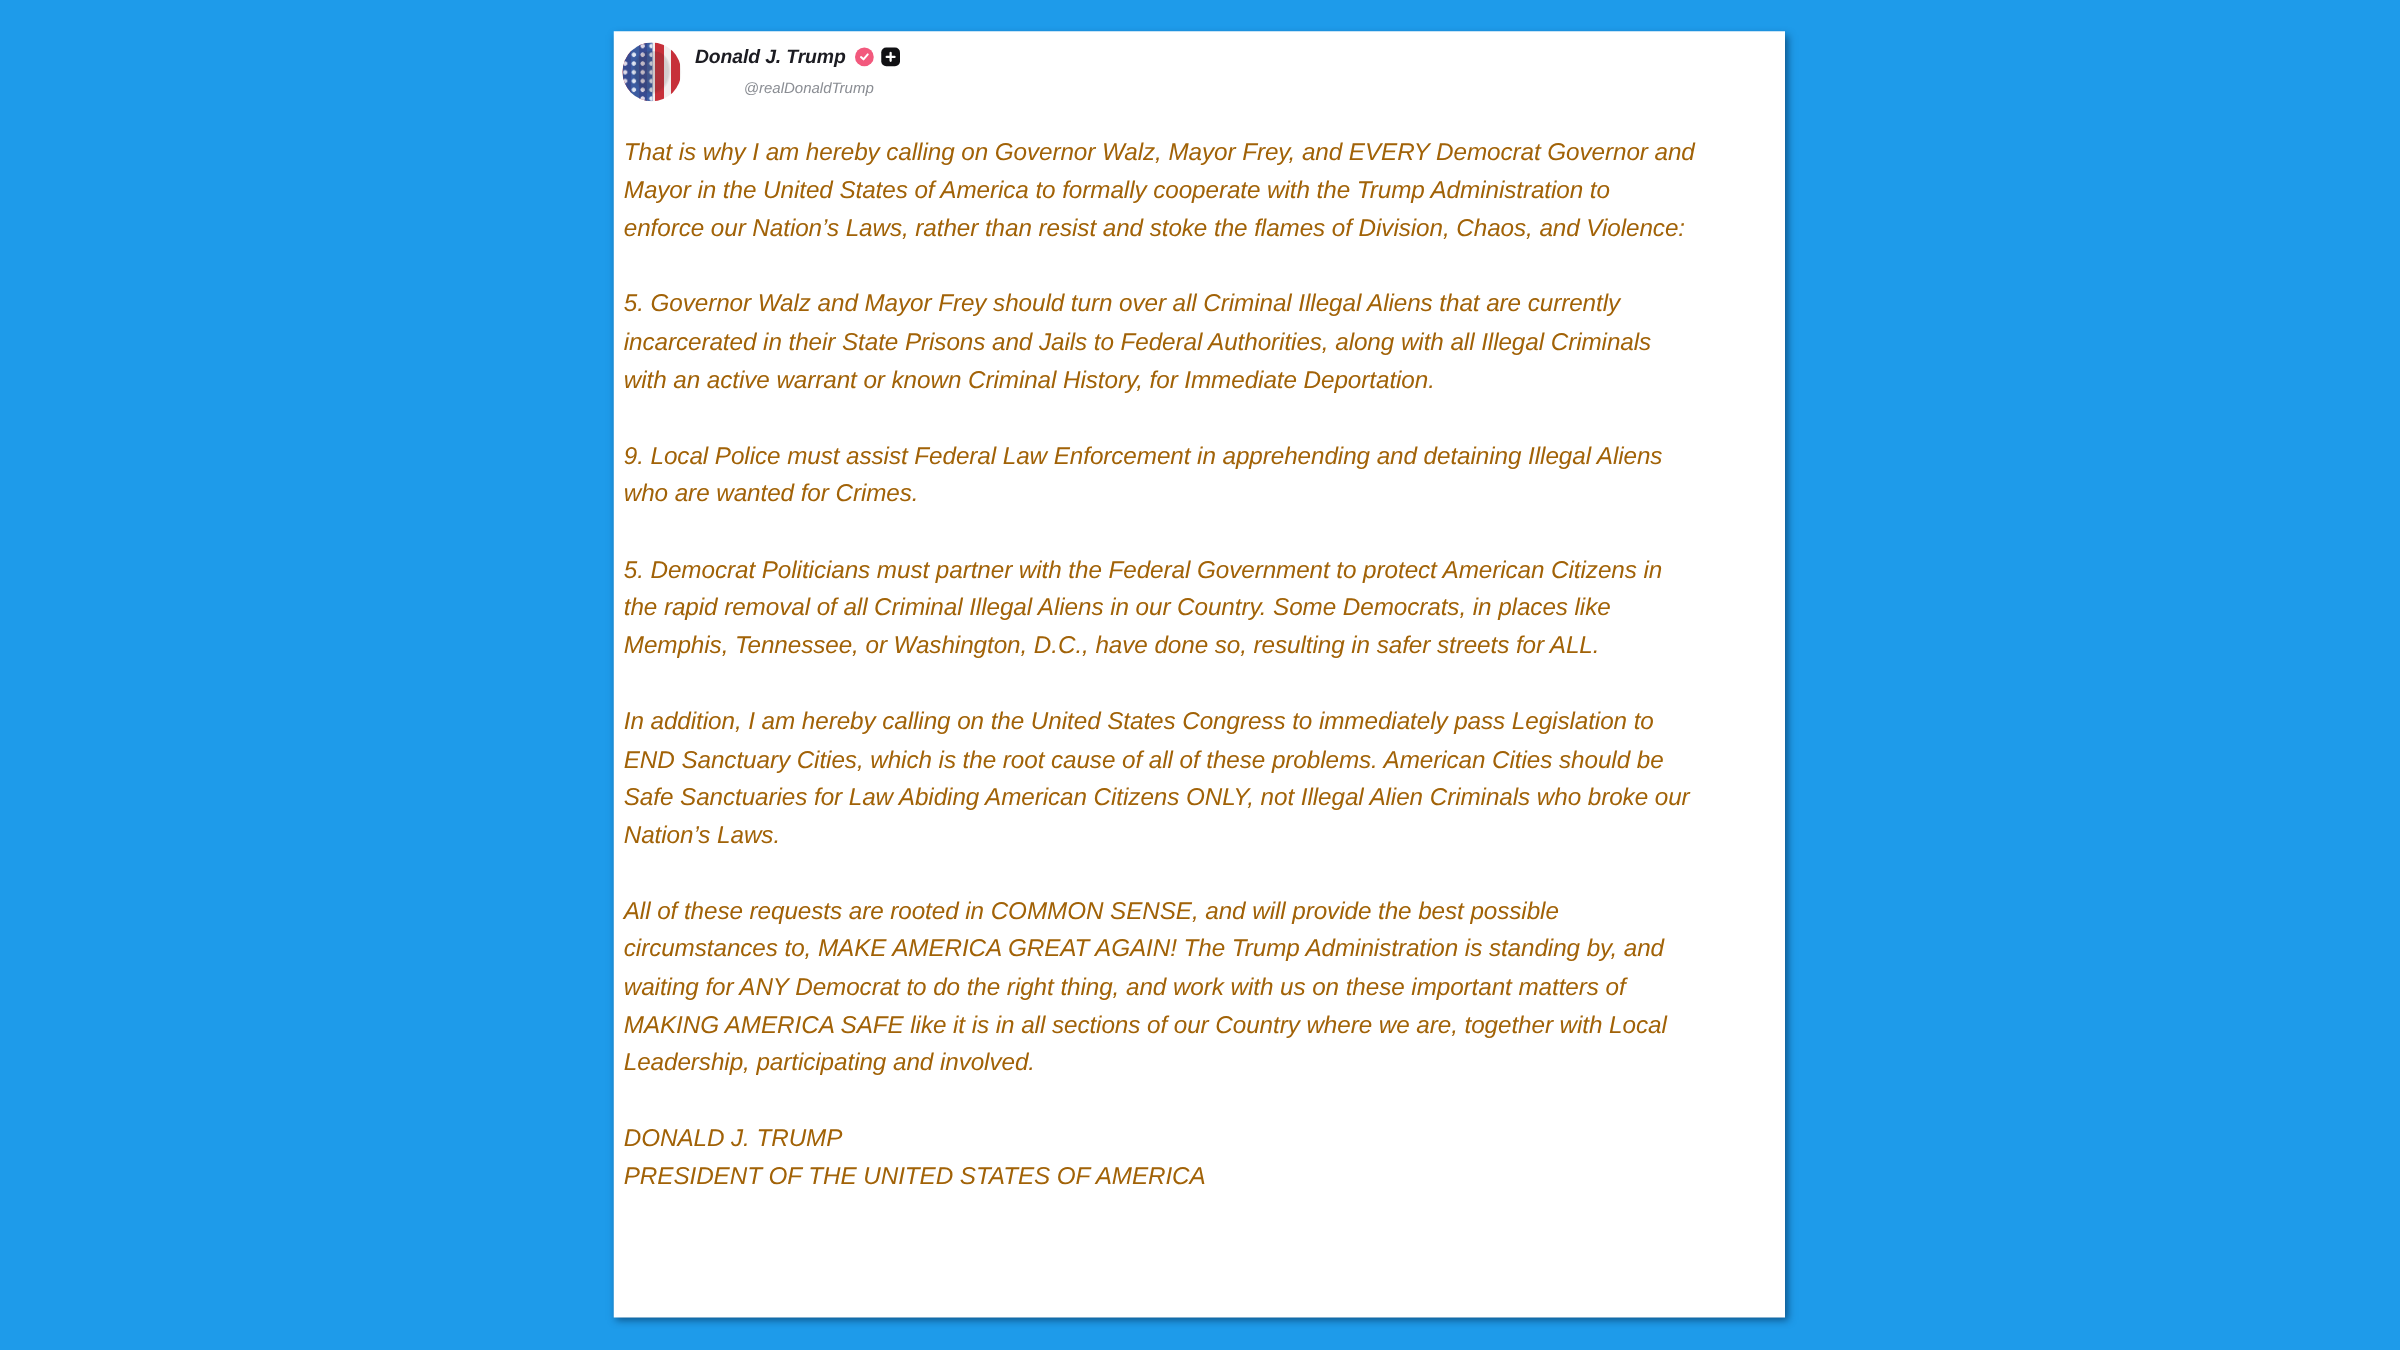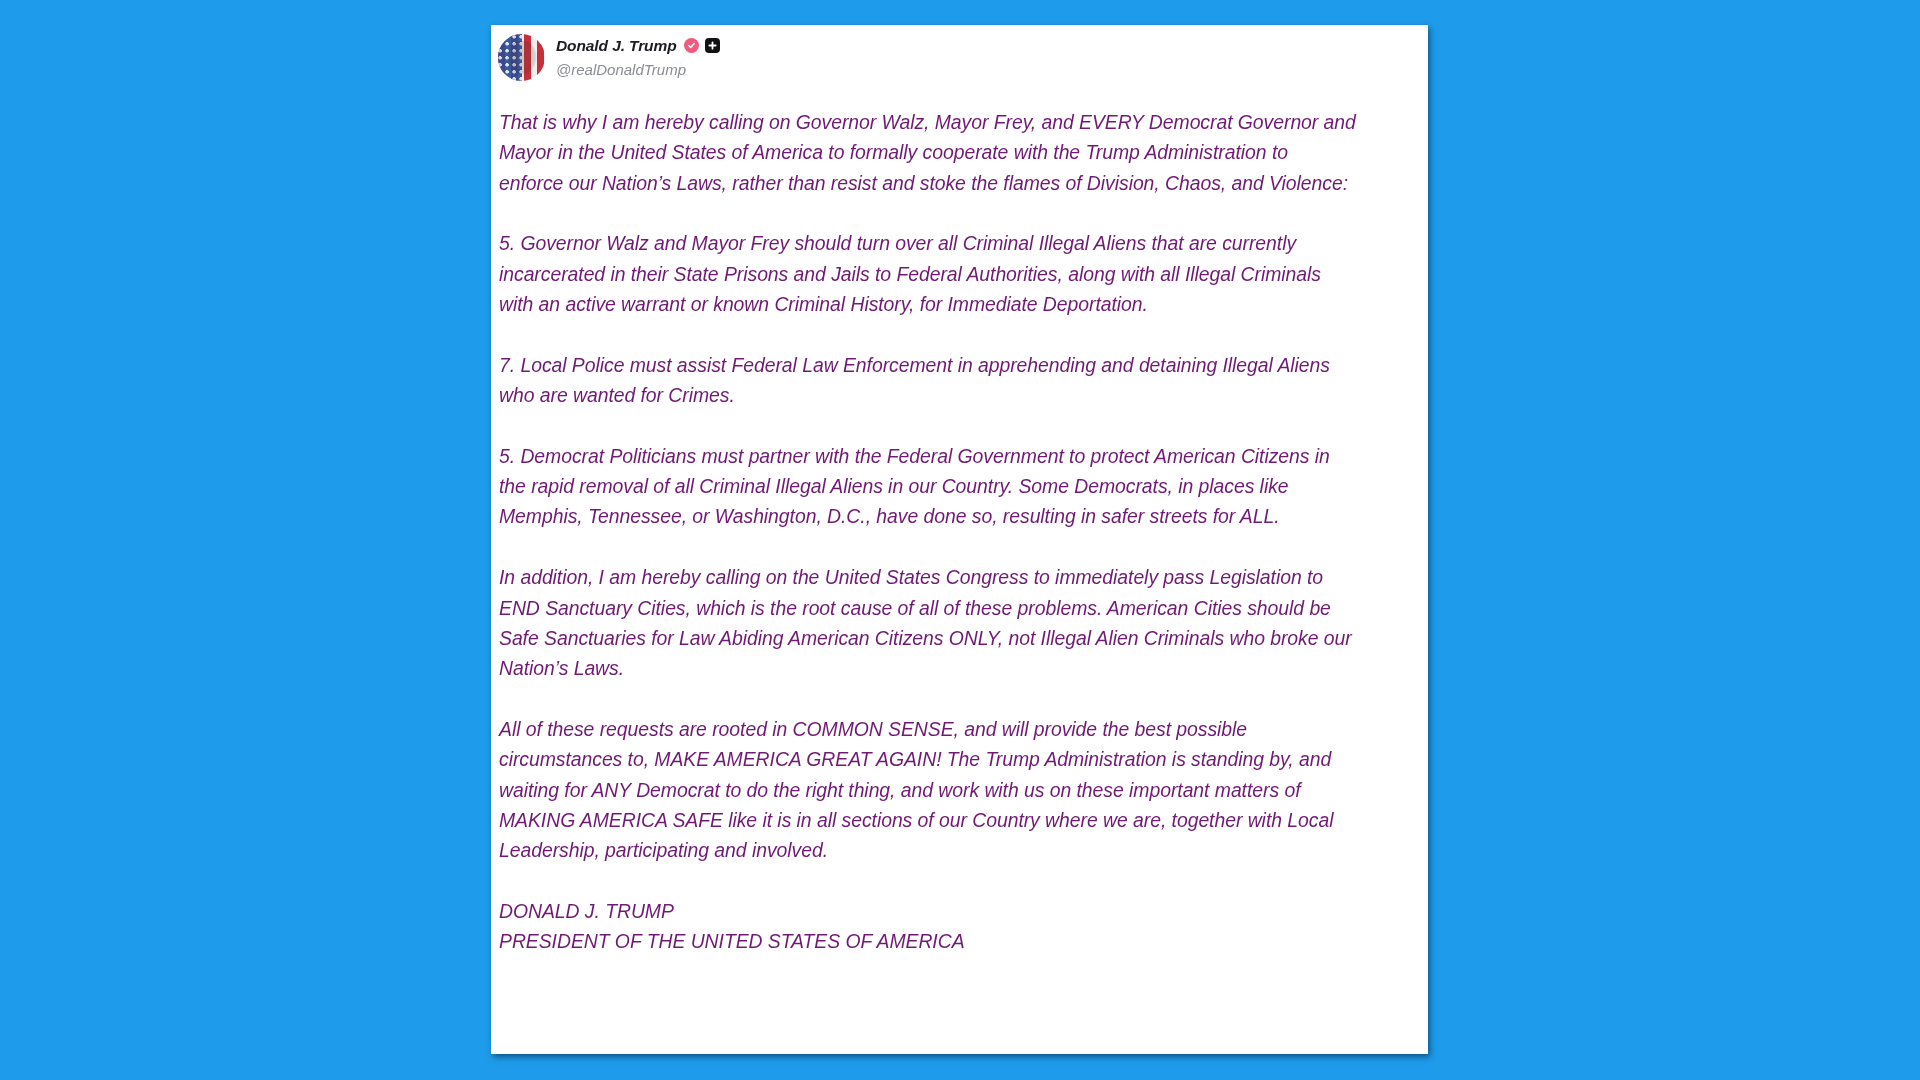--- a/index.html
+++ b/index.html
@@ -85,34 +85,35 @@
       width: 15px;
       height: 15px;
       border-radius: 4px;
       background: #111114;
       margin-left: 6px;
       display: inline-flex;
       align-items: center;
       justify-content: center;
     }
     .handle {
-      font-size: 15px;
+      font-size: 12px;
       color: #8a8d93;
       margin-top: 3px;
       height: 20px;
       line-height: 20px;
+      margin-left: 39px;
     }
     .body {
       position: absolute;
       left: 8px;
       top: 82px;
       width: 925px;
       font-size: 19.4px;
       line-height: 30.35px;
-      color: #701a75;
+      color: #a16207;
       letter-spacing: -0.05px;
     }
     .body p {
       margin: 0 0 30.35px 0;
       white-space: pre-line;
     }
     .body p:last-child { margin-bottom: 0; }
   </style>
 </head>
 <body>
@@ -138,21 +139,21 @@
     </div>
   </div>
 
   <div class="body">
     <p>That is why I am hereby calling on Governor Walz, Mayor Frey, and EVERY Democrat Governor and
 Mayor in the United States of America to formally cooperate with the Trump Administration to
 enforce our Nation’s Laws, rather than resist and stoke the flames of Division, Chaos, and Violence:</p>
     <p>5. Governor Walz and Mayor Frey should turn over all Criminal Illegal Aliens that are currently
 incarcerated in their State Prisons and Jails to Federal Authorities, along with all Illegal Criminals
 with an active warrant or known Criminal History, for Immediate Deportation.</p>
-    <p>7. Local Police must assist Federal Law Enforcement in apprehending and detaining Illegal Aliens
+    <p>9. Local Police must assist Federal Law Enforcement in apprehending and detaining Illegal Aliens
 who are wanted for Crimes.</p>
     <p>5. Democrat Politicians must partner with the Federal Government to protect American Citizens in
 the rapid removal of all Criminal Illegal Aliens in our Country. Some Democrats, in places like
 Memphis, Tennessee, or Washington, D.C., have done so, resulting in safer streets for ALL.</p>
     <p>In addition, I am hereby calling on the United States Congress to immediately pass Legislation to
 END Sanctuary Cities, which is the root cause of all of these problems. American Cities should be
 Safe Sanctuaries for Law Abiding American Citizens ONLY, not Illegal Alien Criminals who broke our
 Nation’s Laws.</p>
     <p>All of these requests are rooted in COMMON SENSE, and will provide the best possible
 circumstances to, MAKE AMERICA GREAT AGAIN! The Trump Administration is standing by, and

